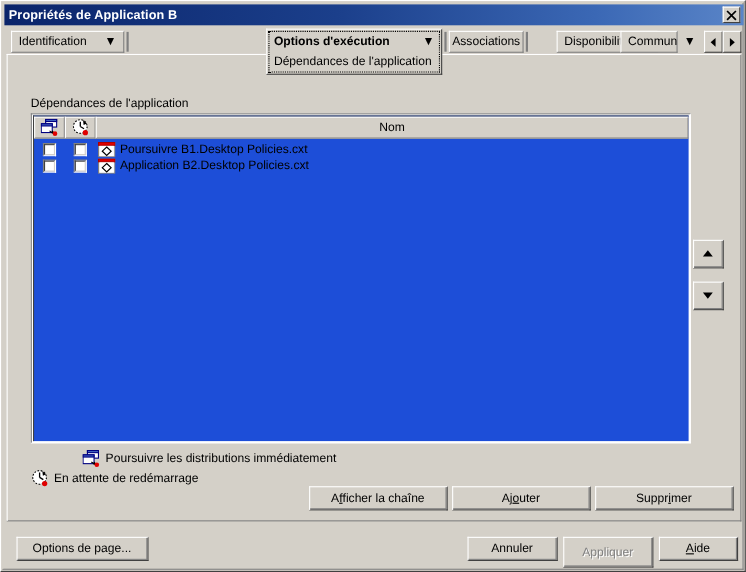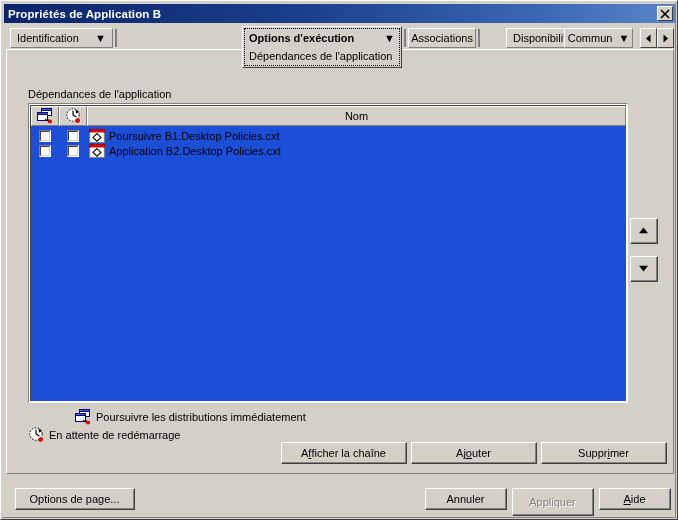--- a/index.html
+++ b/index.html
@@ -365,21 +365,21 @@
       <span class="tab-label">Associations</span>
     </div>
     <div class="tab-sep" style="left:472px;"></div>
 
     <div class="tab" style="left:500px; width:92px;">
       <span class="tab-label">Disponibilité</span>
       <span class="caret">▼</span>
     </div>
     <div class="tab-sep" style="left:570px;"></div>
 
-    <div class="tab" style="left:558px; width:69px;justify-content:center;">
+    <div class="tab" style="left:558px; width:52px;">
       <span class="tab-label">Commun</span>
       <span class="caret">▼</span>
     </div>
     <div class="tab-sep" style="left:645px;"></div>
 
     <div class="tabscroll" style="left:634px;">
       <svg width="7" height="9" viewBox="0 0 7 9">
         <path d="M5.5 0.5 L5.5 8.5 L1 4.5 Z" fill="#000"></path>
       </svg>
     </div>

